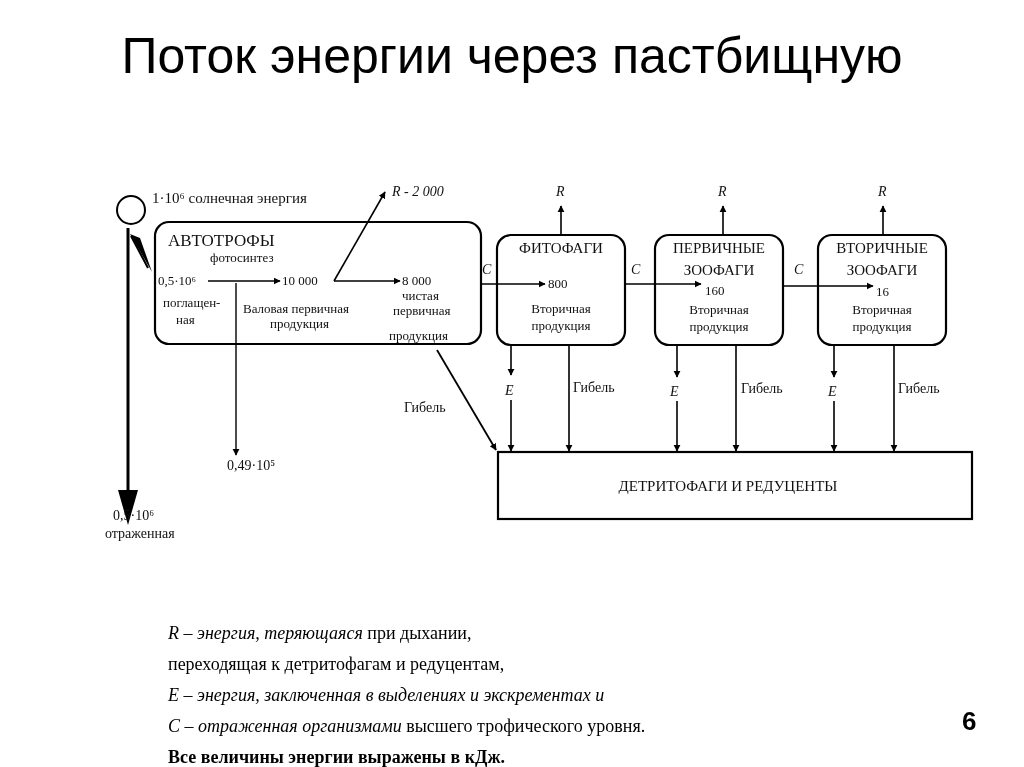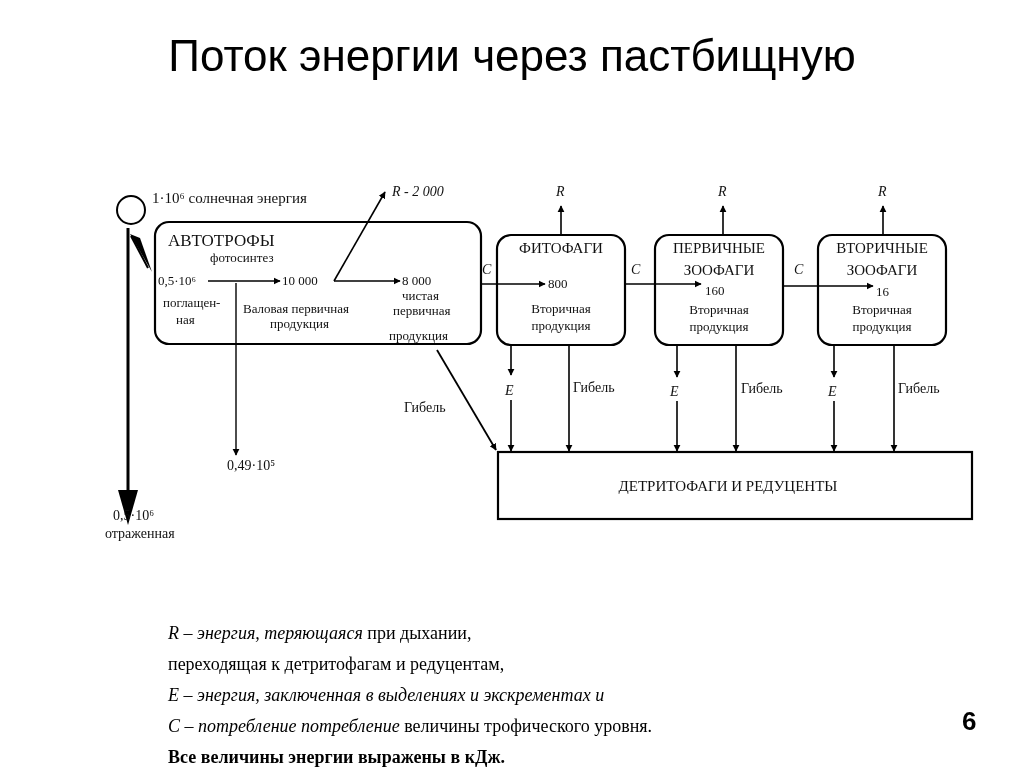--- a/index.html
+++ b/index.html
@@ -1,20 +1,20 @@
 <!DOCTYPE html>
 <html><head>
 <meta charset="utf-8">
 <style>
   html, body { margin: 0; padding: 0; background: #ffffff; }
   body { width: 1024px; height: 767px; position: relative; overflow: hidden; }
   .title {
     position: absolute; left: 0; width: 1024px; top: 22px;
     text-align: center; font-family: "Liberation Sans", sans-serif;
-    font-size: 44px; line-height: 68px; color: #000; letter-spacing: 0px;
+    font-size: 50px; line-height: 68px; color: #000; letter-spacing: 0px;
   }
   .title span { display: block; }
   svg.diagram { position: absolute; left: 0; top: 0; }
   svg text { font-family: "Liberation Serif", serif; fill: #111; }
   .legend {
     position: absolute; left: 168px; top: 618px;
     font-family: Liberation Serif, serif; font-size: 18px; line-height: 31px; color: #000;
   }
   .legend .line { display: block; white-space: nowrap; }
   .legend i { font-style: italic; }
@@ -134,17 +134,17 @@
   </g>
 
   <rect x="498" y="452" width="474" height="67" fill="none" stroke="#000" stroke-width="2.2"></rect>
   <text x="728" y="491" font-size="15" text-anchor="middle">ДЕТРИТОФАГИ И РЕДУЦЕНТЫ</text>
 </svg>
 
 <div class="legend">
   <span class="line"><i>R</i><i> – энергия, теряющаяся</i><span> при дыхании,</span></span>
   <span class="line">переходящая к детритофагам и редуцентам,</span>
   <span class="line"><i>E</i><i> – энергия, заключенная в выделениях и экскрементах и</i></span>
-  <span class="line"><i>C</i><i> – потребление потребление</i><span> величины трофического уровня.</span></span>
+  <span class="line"><i>C</i><i> – отраженная организмами</i><span> высшего трофического уровня.</span></span>
   <span class="line"><b>Все величины энергии выражены в кДж.</b></span>
 </div>
 
 <div class="slide-num">6</div>
 
 </body></html>

